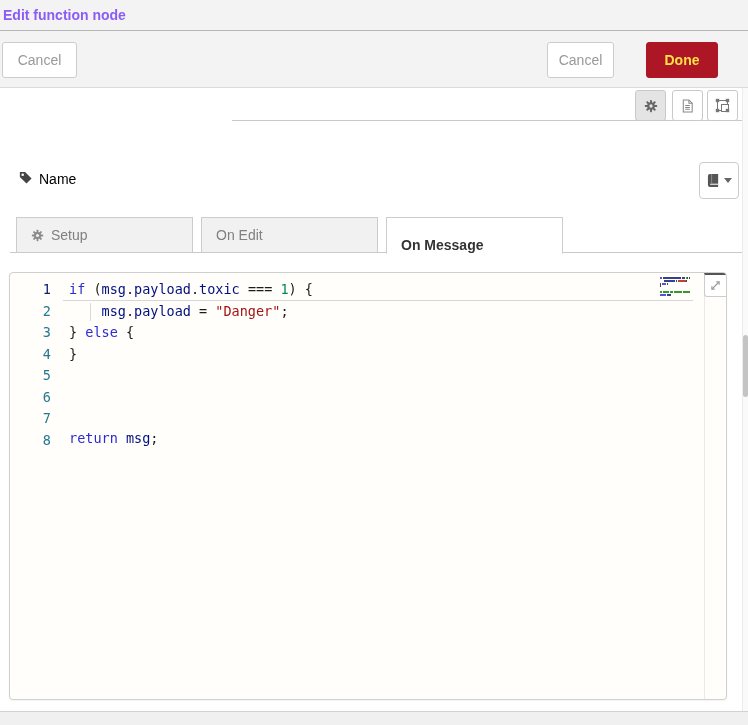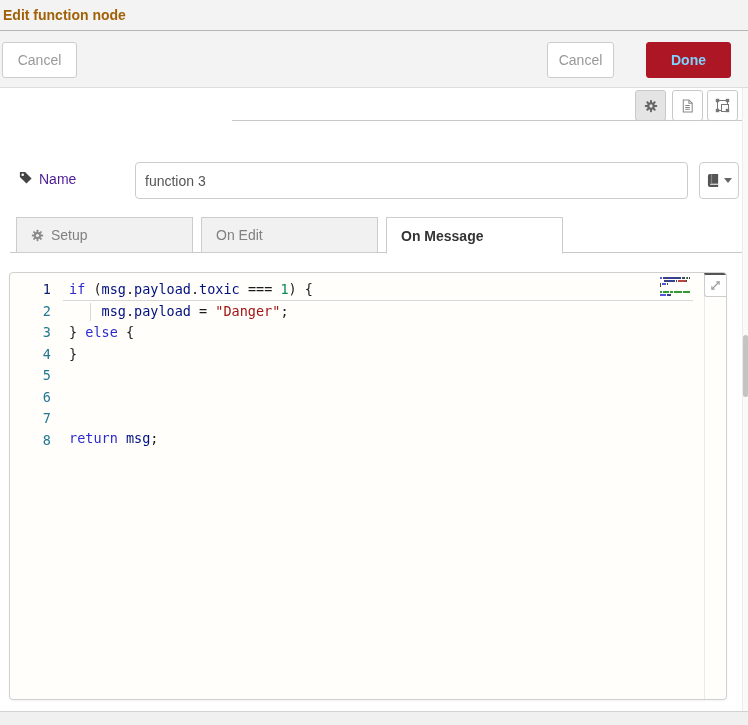--- a/index.html
+++ b/index.html
@@ -3,62 +3,62 @@
 <meta charset="utf-8">
 <style>
   * { margin:0; padding:0; box-sizing:border-box; }
   html,body { width:748px; height:725px; background:#fff; overflow:hidden; }
   body { font-family:"Liberation Sans", sans-serif; position:relative; }
   .stage { position:absolute; inset:0; width:748px; height:725px; background:#fff; }
 
   
   .titlebar { position:absolute; left:0; top:0; width:748px; height:31px;
     background:#f3f3f3; border-bottom:1px solid #b6b6b6; }
-  .titlebar span { position:absolute; left:3px; top:7px; font-size:14px; font-weight:bold; color:#a16207; }
+  .titlebar span { position:absolute; left:3px; top:7px; font-size:14px; font-weight:bold; color:#8b5cf6; }
 
   
   .toolbar { position:absolute; left:0; top:31px; width:748px; height:57px;
     background:#f3f3f3; border-bottom:1px solid #dcdcdc; }
   .btn { position:absolute; top:11px; height:36px; background:#fff; border:1px solid #ccc;
     border-radius:3px; font-size:14px; color:#999; text-align:center; cursor:pointer;
     font-family:"Liberation Sans", sans-serif; }
   .btn-delete { left:2px; width:75px; }
   .btn-cancel { left:547px; width:67px; }
-  .btn-done { left:646px; width:85px; background:#AD1625; border-color:#AD1625; color:#7dd3fc; font-weight:bold; }
+  .btn-done { left:646px; width:72px; background:#AD1625; border-color:#AD1625; color:#fde047; font-weight:bold; }
 
   
   .prop-line { position:absolute; left:232px; top:120px; width:516px; height:1px; background:#c9c9c9; }
   .prop-tab { position:absolute; left:0; top:89px; width:232px; height:38px; background:#fff;
     border-right:1px solid #c4c4c4; display:flex; align-items:center; gap:8px; padding-left:12px; cursor:pointer; }
   .prop-tab span { font-size:14px; font-weight:bold; color:#4a4a4a; }
   .tray-btn { position:absolute; top:90px; width:31px; height:31px; background:#fff;
     border:1px solid #c9c9c9; border-radius:3px; display:flex; align-items:center; justify-content:center; cursor:pointer; }
   .tray-btn.selected { background:#e4e4e4; }
   .tray-btn-gear { left:635px; }
   .tray-btn-doc  { left:672px; }
   .tray-btn-exp  { left:707px; }
 
   
   .tag-ico { position:absolute; left:18px; top:170px; width:15px; height:15px; }
-  .name-label { position:absolute; left:39px; top:171px; font-size:14px; color:#4c1d95; }
+  .name-label { position:absolute; left:39px; top:171px; font-size:14px; color:#000000; }
   .name-input { position:absolute; left:135px; top:162px; width:553px; height:37px;
     border:1px solid #ccc; border-radius:4px; padding:0 9px; font-size:14px; color:#555;
     font-family:"Liberation Sans", sans-serif; outline:none; background:#fff; }
   .lib-btn { position:absolute; left:699px; top:162px; width:40px; height:37px; background:#fff;
     border:1px solid #ccc; border-radius:4px; display:flex; align-items:center; justify-content:center;
     gap:4px; cursor:pointer; }
   .caret-down { width:0; height:0; border-left:4px solid transparent; border-right:4px solid transparent;
     border-top:5px solid #666; }
 
   
   .ftab-line { position:absolute; left:10px; top:252px; width:738px; height:1px; background:#c9c9c9; }
   .ftab { position:absolute; top:217px; height:36px; width:177px; background:#f1f1f1;
     border:1px solid #ccc; color:#808080; font-size:14px; display:flex; align-items:center;
     gap:7px; padding-left:14px; cursor:pointer; }
-  .ftab-0 { left:16px; } .ftab-1 { left:201px; } .ftab-2 { left:386px; } .ftab-3 { left:571px; }
+  .ftab-0 { left:16px; } .ftab-1 { left:201px; } .ftab-2 { left:386px;align-items:flex-end; } .ftab-3 { left:571px; }
   .ftab.active { background:#fff; color:#333; font-weight:bold; height:37px; border-bottom:1px solid #fff; z-index:2; }
 
   
   .editor { position:absolute; left:9px; top:272px; width:718px; height:428px;
     border:1px solid #d0d0d0; border-radius:4px; background:#fffefb;
     box-shadow:0 1px 2px rgba(0,0,0,0.05); overflow:hidden; }
   .line-number { position:absolute; left:0; width:41px; height:21.5px; line-height:21.5px;
     text-align:right; font-family:"DejaVu Sans Mono", monospace; font-size:13.5px; color:#237893; }
   .line-number.active { color:#0b216f; }
   .code-area { position:absolute; inset:0; cursor:text; }
@@ -135,21 +135,20 @@
     </span>
   </button>
 
   <span class="tag-ico">
     <svg width="15" height="15" viewBox="0 0 16 16">
       <path d="M2 2 h5.5 l7 7 -5.5 5.5 -7 -7 z" fill="#444"></path>
       <circle cx="5" cy="5" r="1.4" fill="#fff"></circle>
     </svg>
   </span>
   <label class="name-label">Name</label>
-  <input class="name-input" type="text" value="function 3" style="">
   <button class="lib-btn">
     <span>
       <svg width="13" height="15" viewBox="0 0 14 16">
         <path d="M3.2 1 H12 V15 H3.2 A2.2 2.2 0 0 1 1 12.8 V3.2 A2.2 2.2 0 0 1 3.2 1 Z" fill="#555"></path>
         <path d="M3.4 12 H12" stroke="#fff" stroke-width="1.1" fill="none"></path>
         <rect x="4.4" y="1" width="1.1" height="10" fill="#8a8a8a"></rect>
       </svg>
     </span>
     <span class="caret-down"></span>
   </button>

